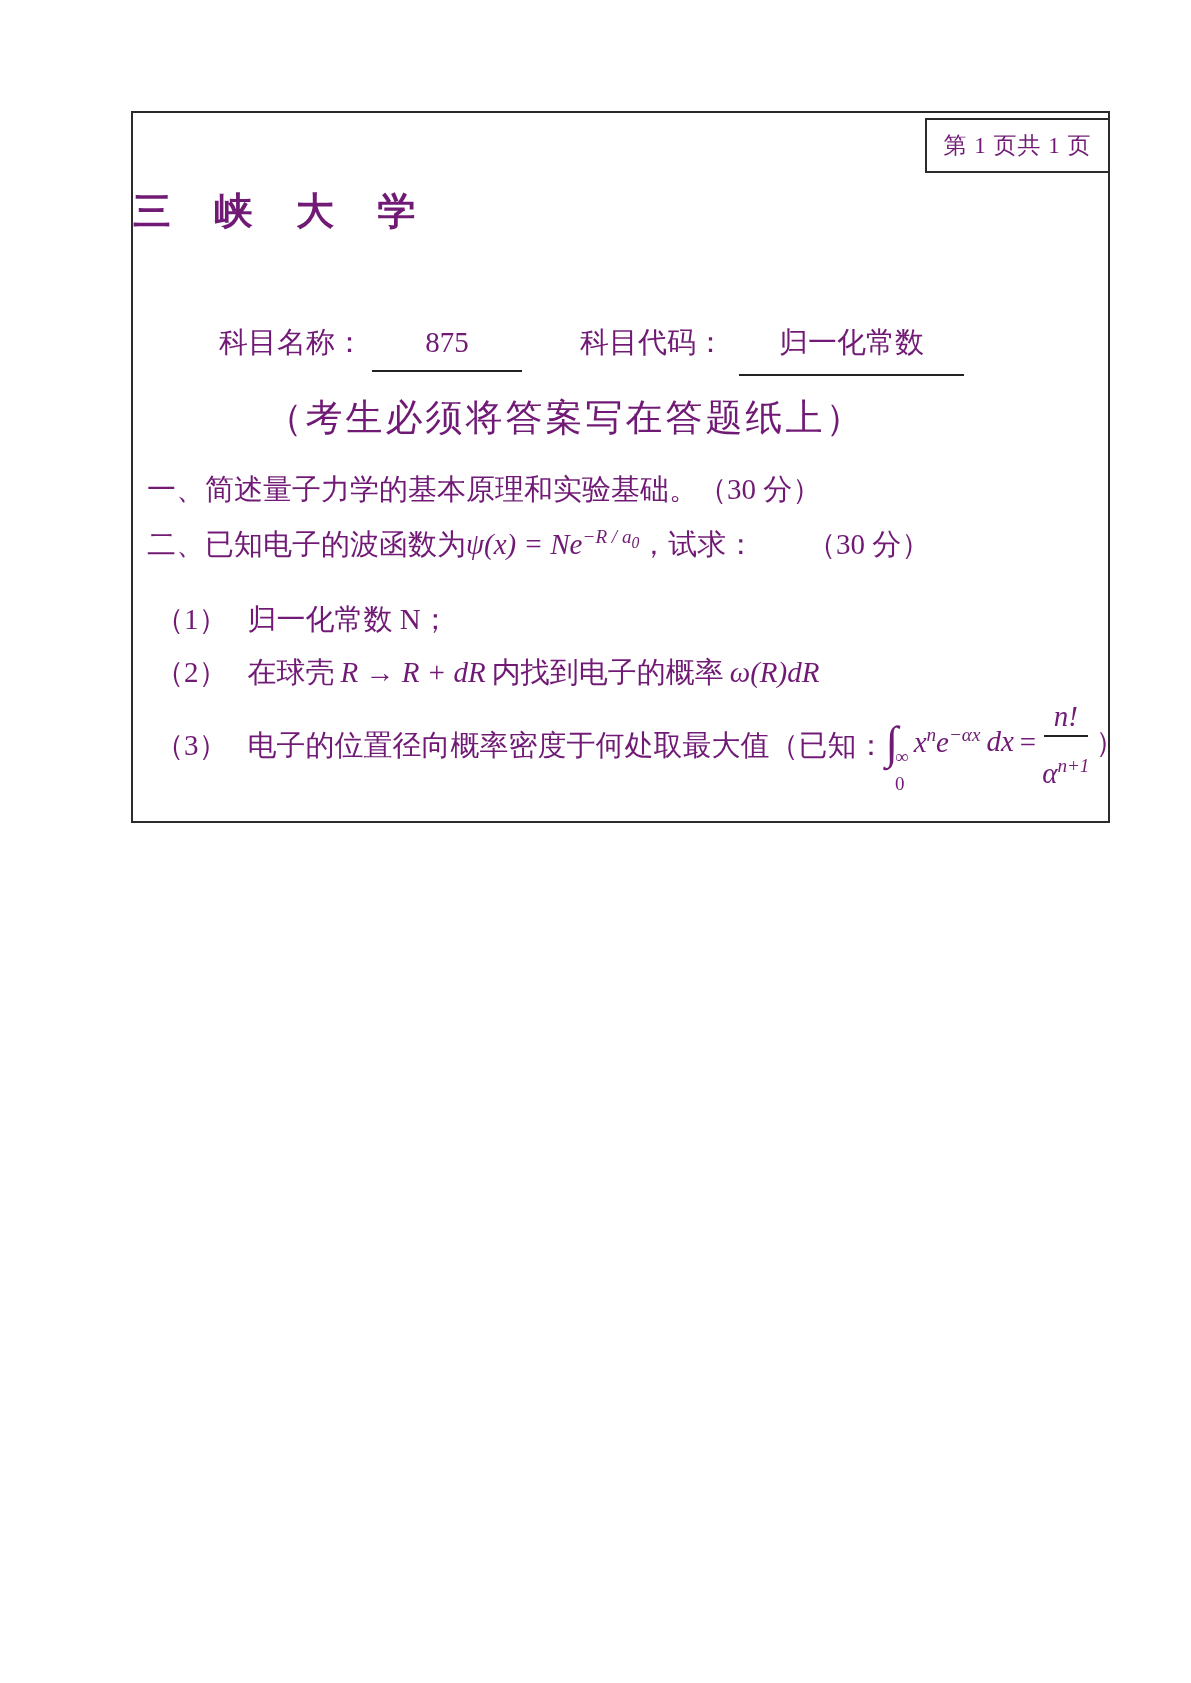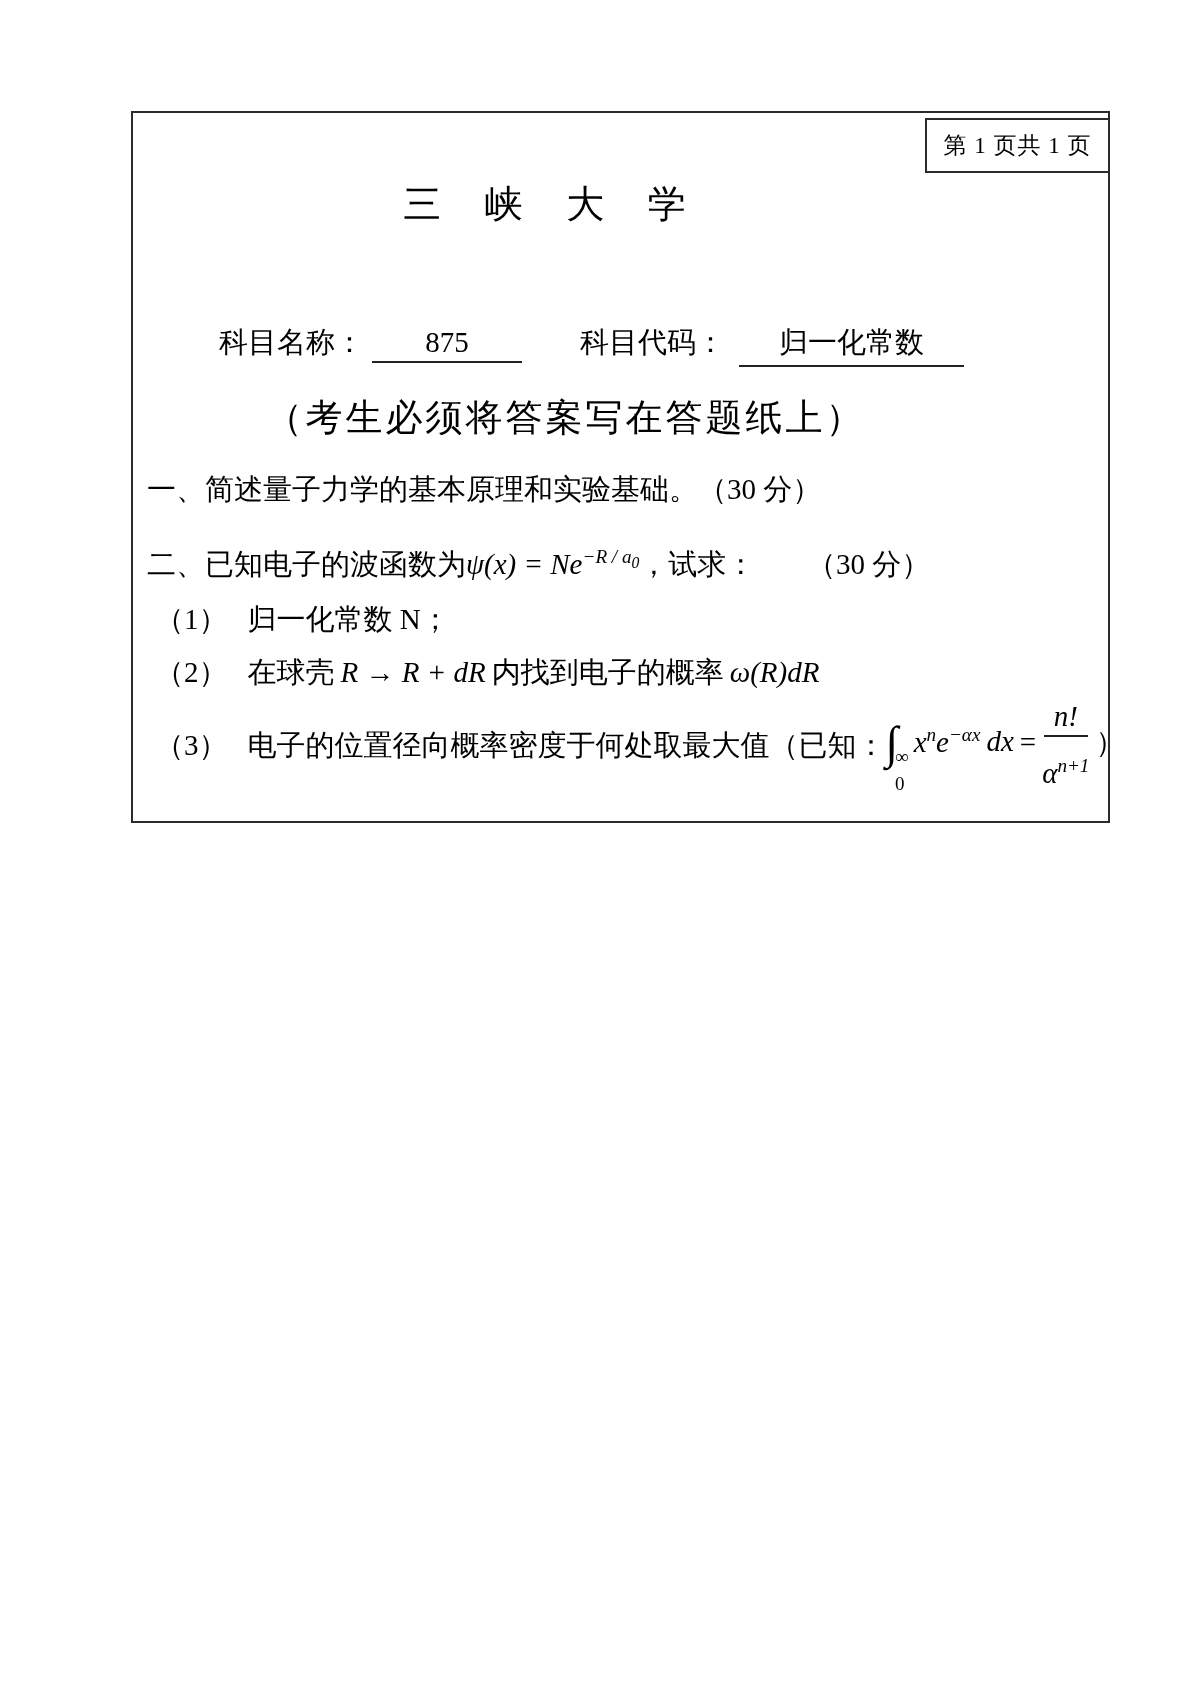--- a/index.html
+++ b/index.html
@@ -1,55 +1,55 @@
 <!DOCTYPE html>
 <html><head>
 <meta charset="utf-8">
 <style>
   html,body { margin:0; padding:0; background:#ffffff; }
   .sheet {
     position:relative; width:967px; height:1683px; background:#ffffff;
-    font-family:"Liberation Serif","DejaVu Serif",serif; color:#000000;
+    font-family:"Liberation Serif","DejaVu Serif",serif; color:#701a75;
   }
   .border-box {
     position:absolute; left:131px; top:111px; width:975px; height:708px;
     border:2px solid #2b2b2b;
   }
   .pagebox {
     position:absolute; top:5px; right:-2px; width:181px; height:51px;
     border:2px solid #2b2b2b; background:#fff;
     display:flex; align-items:center; justify-content:center;
     font-size:23px; letter-spacing:1px;
   }
   .university {
-    position:absolute; top:66px; left:0; right:150px; text-align:center;
-    font-size:38px; font-weight:normal; word-spacing:30px; letter-spacing:2px;
+    position:absolute; top:73px; left:0; right:150px; 
+    font-size:38px; font-weight:bold; word-spacing:30px; letter-spacing:2px;
   }
   .examtitle {
     position:absolute; top:128px; left:0; right:90px; text-align:center;
     font-size:40px; font-weight:bold;
   }
   .subject-row {
     position:absolute; top:210px; left:86px; right:10px;
     font-size:29px; display:flex; align-items:baseline; white-space:nowrap;
   }
   .uline {
     display:inline-block; text-align:center; border-bottom:2px solid #222;
-    padding-bottom:2px;
+    padding-bottom:11px;
   }
   .uline.code { width:150px; margin-left:8px; }
   .uline.name { width:225px; margin-left:14px; }
   .name-label { margin-left:58px; }
   .notice {
     position:absolute; top:280px; left:0; right:110px; text-align:center;
     font-size:37px; letter-spacing:3px;
   }
   .qline { position:absolute; left:14px; right:6px; font-size:29px; white-space:nowrap; }
   .q1 { top:357px; }
-  .q2 { top:412px;margin-top:20px; }
+  .q2 { top:412px; }
   .q2 .score { position:absolute; left:660px; top:0; }
   .item { position:absolute; left:22px; right:4px; font-size:29px; white-space:nowrap; }
   .i1 { top:487px; }
   .i2 { top:540px; }
   .i3 { top:577px; height:112px; display:flex; align-items:center; }
   .inum { margin-right:20px; }
   .mi { font-style:italic; }
   .math { white-space:nowrap; }
   .m-gap { margin:0 6px; }
   sup.msup { font-size:0.66em; }

